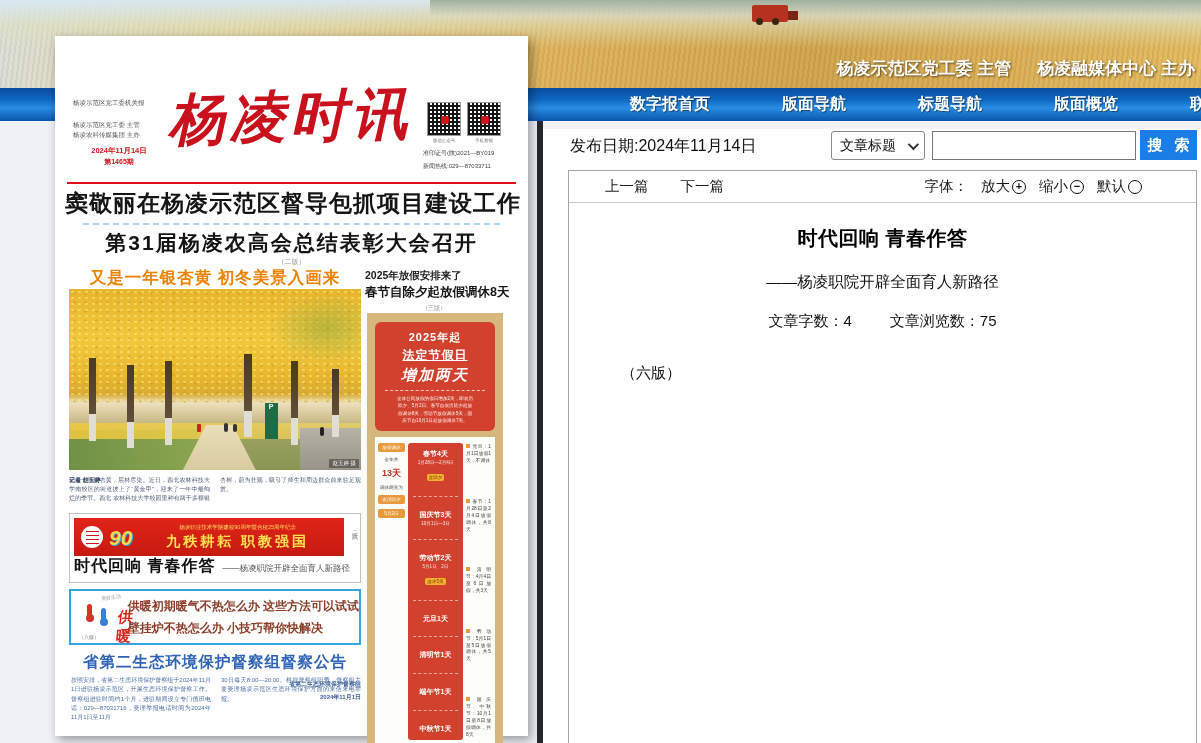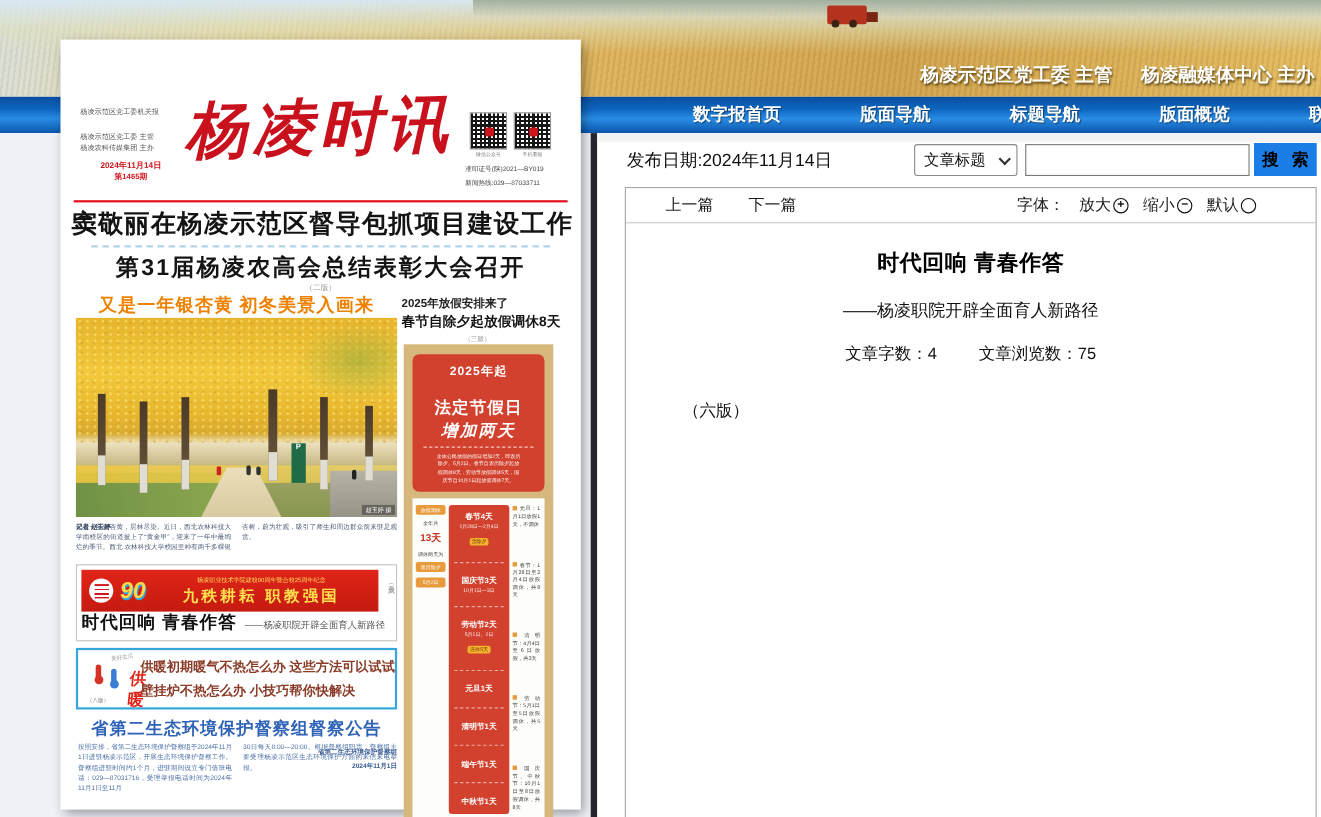--- a/index.html
+++ b/index.html
@@ -37,21 +37,21 @@
   .panel-strip { position:absolute; left:543px; top:121px; width:658px; height:8px; background:#f3f3f3; }
 
   
   .pub-date { position:absolute; left:570px; top:136px; font-size:16px; color:#111; }
   .sel-box { position:absolute; left:831px; top:131px; width:94px; height:29px; border:1px solid #8a8a8a;
     border-radius:3px; background:#fff; display:flex; align-items:center; padding:0 8px; font-size:14px; color:#111; cursor:pointer; }
   .sel-box .chev { margin-left:auto; width:8px; height:8px; border-right:2px solid #333; border-bottom:2px solid #333;
     transform:rotate(45deg) translateY(-2px); }
   .search-input { position:absolute; left:932px; top:131px; width:204px; height:29px; border:1px solid #777;
     font-size:14px; padding:0 6px; background:#fff; }
-  .search-btn { position:absolute; left:1140px; top:130px; width:57px; height:30px; background:#1a7ee6; color:#000000;
+  .search-btn { position:absolute; left:1140px; top:130px; width:57px; height:30px; background:#1a7ee6; color:#ffffff;
     font-size:15px; font-weight:bold; letter-spacing:4px; border:none; display:flex; align-items:center;
     justify-content:center; cursor:pointer; padding-left:4px; }
 
   
   .article-box { position:absolute; left:568px; top:170px; width:629px; height:580px; background:#fff;
     border:1px solid #a5a5a5; }
   .reader-toolbar { height:32px; border-bottom:1px solid #c9c9c9; display:flex; align-items:center;
     padding:0 54px 0 36px; font-size:14.5px; color:#1c1c1c; }
   .rt-left { display:flex; gap:32px; }
   .rt-left span { cursor:pointer; }
@@ -180,21 +180,21 @@
   
   .np-rh1 { left:310px; top:233px; width:150px; font-size:10.5px; font-weight:900; color:#222; }
   .np-rh2 { left:310px; top:248px; width:152px; font-size:12.5px; font-weight:900; color:#141414; white-space:nowrap; }
   .np-p3 { left:310px; top:268px; width:138px; text-align:center; font-size:6px; color:#999; }
   .info-box { left:312px; top:277px; width:136px; height:476px; background:#d6b87d;
     display:flex; flex-direction:column; }
   .info-box * { position:static; }
   .red-card { margin:9px 8px 6px; background:#d2402e; border-radius:6px; padding:8px 4px 7px;
     text-align:center; color:#fff; }
   .rc1 { font-size:11px; font-weight:900; letter-spacing:1px; }
-  .rc2 { font-size:15px; font-weight:900; letter-spacing:1px; margin-top:16px; }
+  .rc2 { font-size:12px; font-weight:900; letter-spacing:1px; margin-top:2px;text-decoration:underline; }
   .rc3 { font-size:15px; font-weight:900; letter-spacing:2px; margin-top:2px;font-style:italic; }
   .rc-div { border-top:1px dashed rgba(255,255,255,.7); margin:5px 6px 4px; }
   .rc-note { font-size:4.6px; line-height:1.6; color:rgba(255,255,255,.95); }
   .white-panel { flex:1; margin:0 8px; background:#fdfdfa; padding:6px 3px; display:flex; gap:3px; }
   .side-l { width:27px; display:flex; flex-direction:column; gap:5px; align-items:center;
     font-size:4.6px; color:#444; text-align:center; }
   .sl-tag { background:#e89a3c; color:#fff; padding:2px 1px; border-radius:2px; width:100%; }
   .sl-days { color:#c43220; font-weight:900; font-size:9px; }
   .red-col { width:55px; background:#d2402e; border-radius:3px; color:#fff; padding:6px 3px;
     text-align:center; display:flex; flex-direction:column; justify-content:space-between; }

